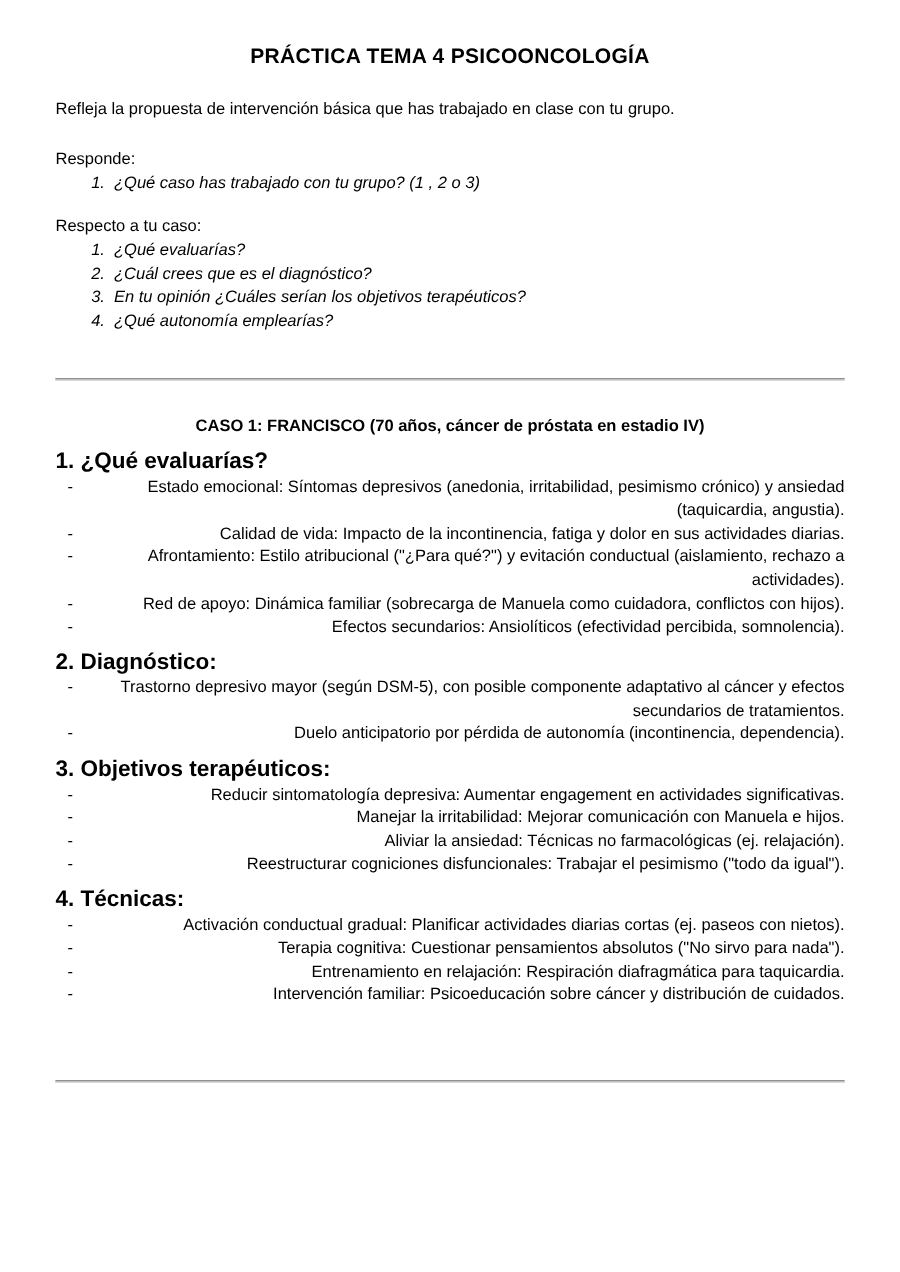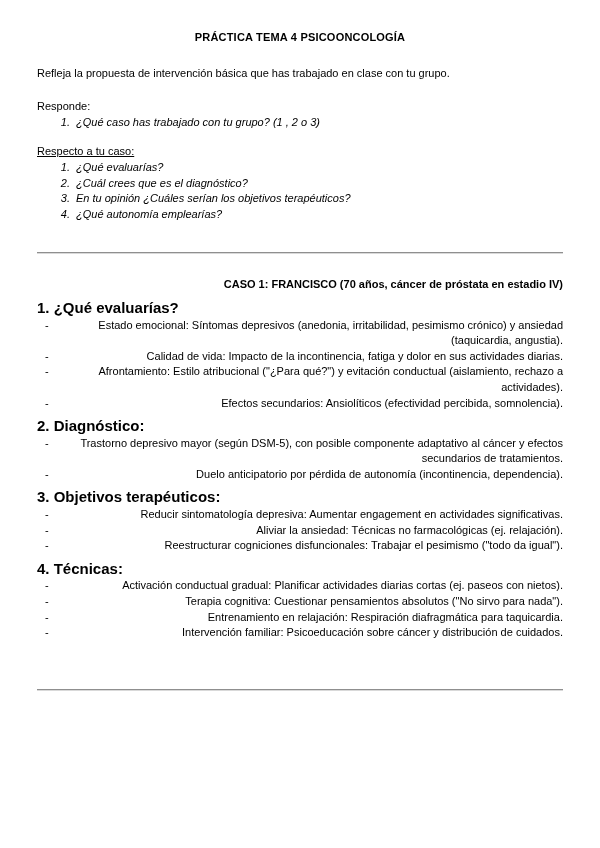--- a/index.html
+++ b/index.html
@@ -12,28 +12,28 @@
     color: #000000;
     font-family: "Liberation Sans", "DejaVu Sans", sans-serif;
     font-size: 11px;
     line-height: 15.6px;
     overflow: hidden;
   }
   .content { padding: 30px 37px 0 37px; }
 
   .title {
     margin: 0;
-    font-size: 11px;
+    font-size: 14px;
     font-weight: bold;
     text-align: center;
     letter-spacing: 0.2px;
   }
   .intro { margin: 20px 0 18px 0; }
   .label { margin: 13px 0 0 0; }
-  .label.respecto { margin-top: 14px; text-decoration: underline; }
+  .label.respecto { margin-top: 14px; }
 
   ol.num-list {
     margin: 0;
     padding-left: 36px;
     list-style: decimal;
     font-style: italic;
   }
   ol.num-list li { padding-left: 3px; }
 
   .divider {
@@ -42,21 +42,21 @@
     border-top: 1px solid #8f8f8f;
     border-bottom: 1px solid #d9d9d9;
     background: #bdbdbd;
   }
   .divider.bottom { margin-top: 48px; }
 
   .caso-title {
     margin: 23px 0 0 0;
     font-size: 11px;
     font-weight: bold;
-    text-align: right;
+    text-align: center;
   }
 
   .sec-heading {
     margin: 7px 0 0 0;
     font-size: 15px;
     font-weight: bold;
   }
 
   ul.dash-list {
     margin: 2px 0 0 0;
@@ -100,32 +100,34 @@
 
     <div class="divider"></div>
 
     <h2 class="caso-title">CASO 1: FRANCISCO (70 años, cáncer de próstata en estadio IV)</h2>
 
     <h3 class="sec-heading">1. ¿Qué evaluarías?</h3>
     <ul class="dash-list">
       <li>Estado emocional: Síntomas depresivos (anedonia, irritabilidad, pesimismo crónico) y ansiedad (taquicardia, angustia).</li>
       <li>Calidad de vida: Impacto de la incontinencia, fatiga y dolor en sus actividades diarias.</li>
       <li>Afrontamiento: Estilo atribucional ("¿Para qué?") y evitación conductual (aislamiento, rechazo a actividades).</li>
+      <li>Red de apoyo: Dinámica familiar (sobrecarga de Manuela como cuidadora, conflictos con hijos).</li>
       <li>Efectos secundarios: Ansiolíticos (efectividad percibida, somnolencia).</li>
     </ul>
 
     <h3 class="sec-heading">2. Diagnóstico:</h3>
     <ul class="dash-list">
       <li>Trastorno depresivo mayor (según DSM-5), con posible componente adaptativo al cáncer y efectos secundarios de tratamientos.</li>
       <li>Duelo anticipatorio por pérdida de autonomía (incontinencia, dependencia).</li>
     </ul>
 
     <h3 class="sec-heading">3. Objetivos terapéuticos:</h3>
     <ul class="dash-list">
       <li>Reducir sintomatología depresiva: Aumentar engagement en actividades significativas.</li>
+      <li>Manejar la irritabilidad: Mejorar comunicación con Manuela e hijos.</li>
       <li>Aliviar la ansiedad: Técnicas no farmacológicas (ej. relajación).</li>
       <li>Reestructurar cogniciones disfuncionales: Trabajar el pesimismo ("todo da igual").</li>
     </ul>
 
     <h3 class="sec-heading">4. Técnicas:</h3>
     <ul class="dash-list">
       <li>Activación conductual gradual: Planificar actividades diarias cortas (ej. paseos con nietos).</li>
       <li>Terapia cognitiva: Cuestionar pensamientos absolutos ("No sirvo para nada").</li>
       <li>Entrenamiento en relajación: Respiración diafragmática para taquicardia.</li>
       <li>Intervención familiar: Psicoeducación sobre cáncer y distribución de cuidados.</li>

